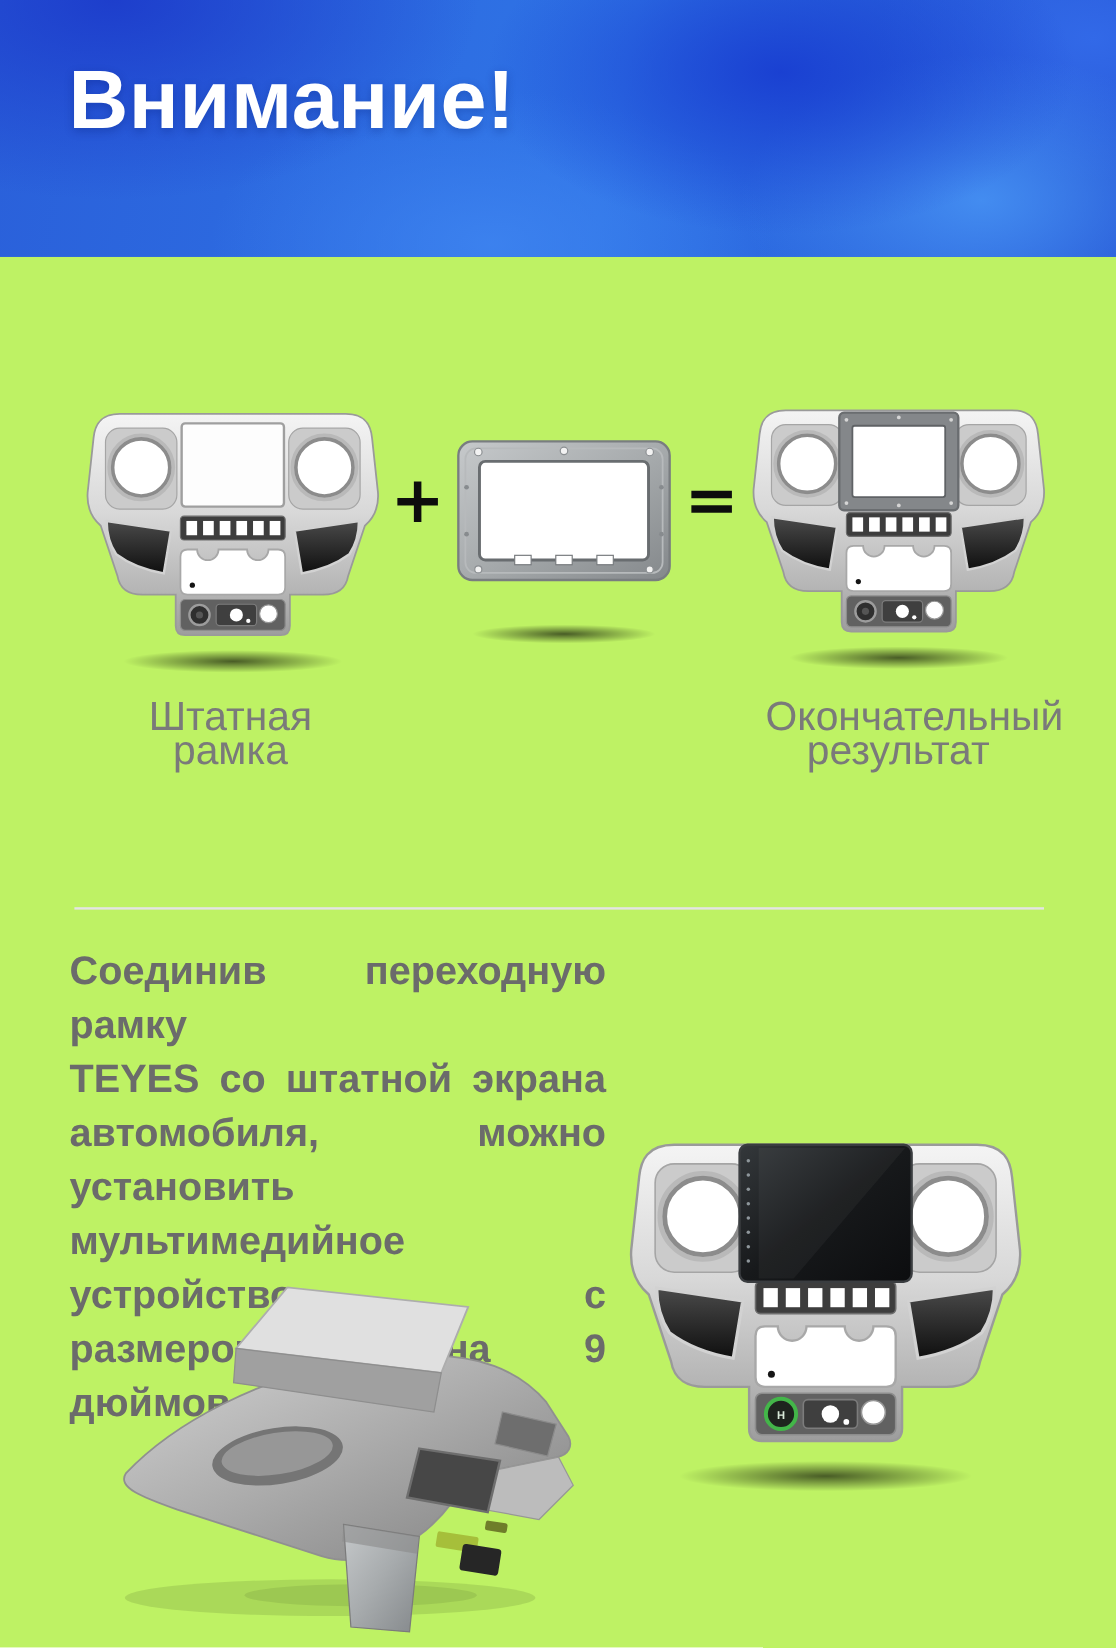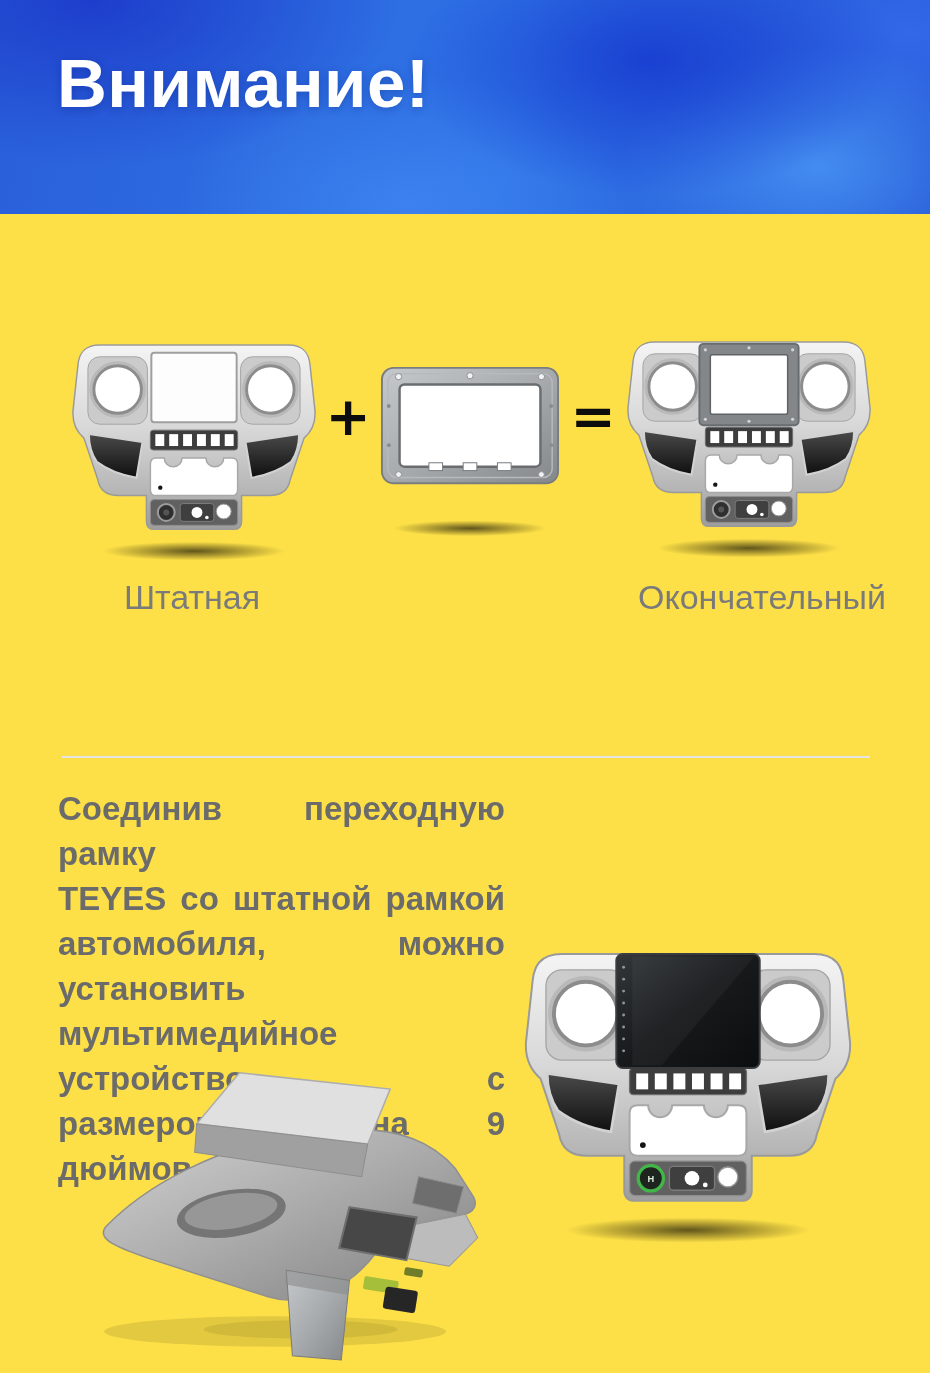--- a/index.html
+++ b/index.html
@@ -1,19 +1,19 @@
 <!DOCTYPE html>
 <html><head>
 <meta charset="utf-8">
 <style>
   * { margin:0; padding:0; box-sizing:border-box; }
   html,body { background:#ffffff; }
   .page {
     position:relative; width:930px; height:1373px;
-    background:#fde047; overflow:hidden;
+    background:#bef264; overflow:hidden;
     font-family:"Liberation Sans", sans-serif;
   }
   
   .banner {
     position:absolute; left:0; top:0; width:930px; height:214px;
     background-color:#2b65dc;
     background-image:
       radial-gradient(55% 130% at 10% 0%,  rgba(28,58,202,0.90), rgba(28,58,202,0) 60%),
       radial-gradient(48% 115% at 70% 28%, rgba(24,60,208,0.90), rgba(24,60,208,0) 55%),
       radial-gradient(42% 100% at 44% 95%, rgba(62,132,240,0.85), rgba(62,132,240,0) 60%),
@@ -190,33 +190,35 @@
             <circle cx="184" cy="20" r="1.6"></circle>
           <circle cx="96" cy="90" r="1.6"></circle>
             <circle cx="140" cy="92" r="1.6"></circle>
             <circle cx="184" cy="90" r="1.6"></circle>
         </g>
       </g>
     </svg>
 
     <div class="caption cap-1">
       <div class="cap-line">Штатная</div>
+      <div class="cap-line">рамка</div>
     </div>
     <div class="caption cap-2">
     </div>
     <div class="caption cap-3">
       <div class="cap-line">Окончательный</div>
+      <div class="cap-line">результат</div>
     </div>
   </section>
 
   <div class="divider"></div>
 
   <section class="info">
     <div class="line">Соединив переходную рамку</div>
-    <div class="line">TEYES со штатной рамкой</div>
+    <div class="line">TEYES со штатной экрана</div>
     <div class="line">автомобиля, можно установить</div>
     <div class="line">мультимедийное устройство с</div>
     <div class="line last">размером экрана 9 дюймов.</div>
   </section>
 
   <svg class="fig fig-console" viewBox="0 0 440 330">
     <ellipse cx="225" cy="298" rx="168" ry="15" fill="rgba(0,0,0,0.10)"></ellipse>
     <ellipse cx="250" cy="296" rx="95" ry="9" fill="rgba(0,0,0,0.08)"></ellipse>
     <path d="M58,196 C100,152 168,120 230,107 L300,100 C345,98 380,112 402,138
              L420,166 C424,174 420,181 411,183 L338,198 C310,254 258,276 218,264

